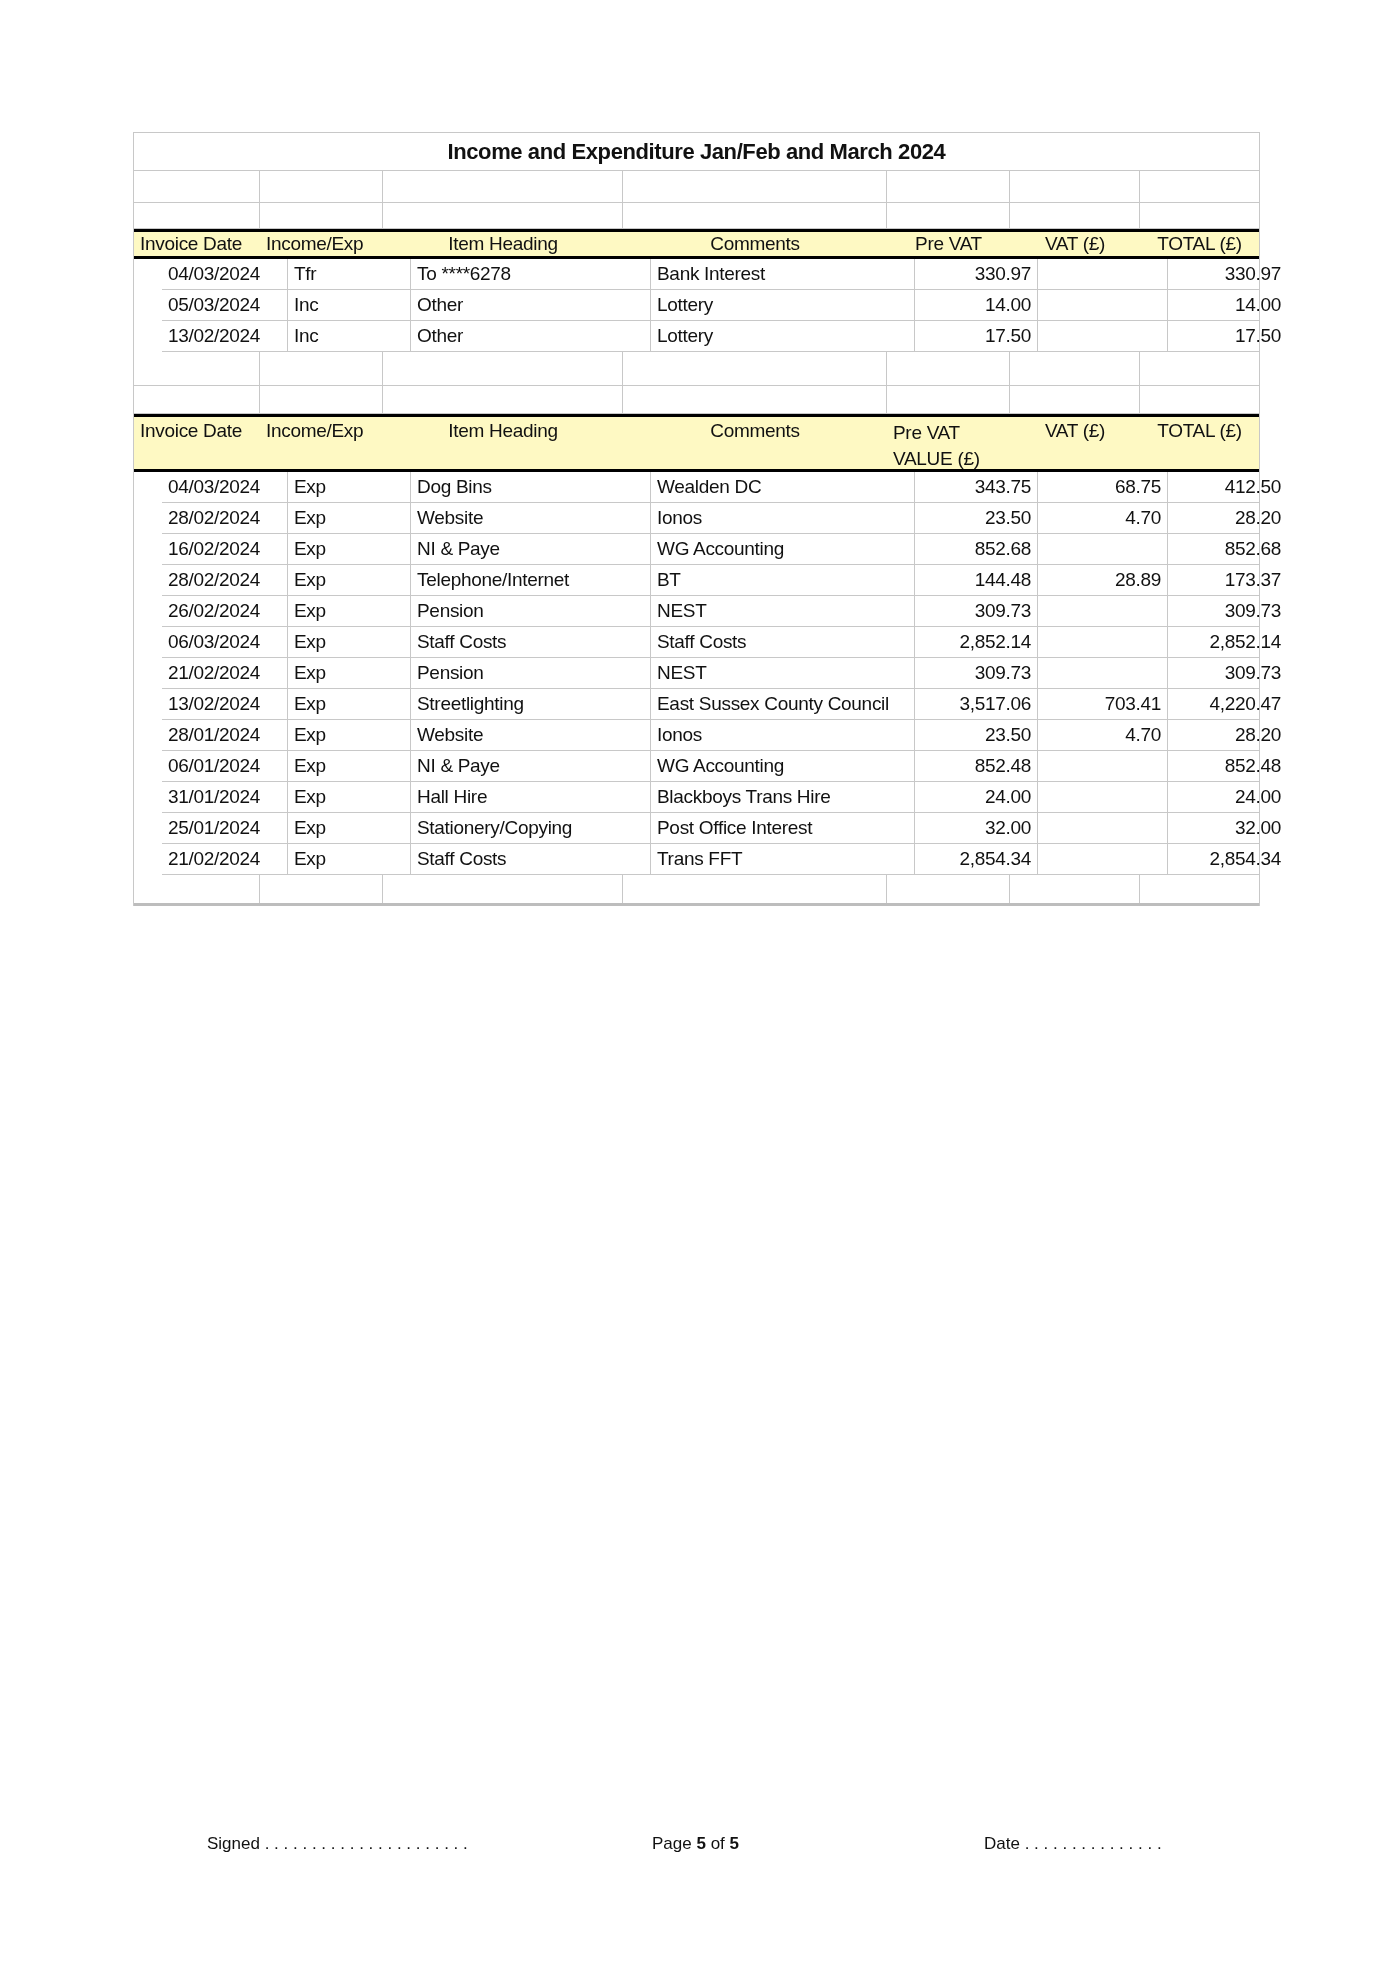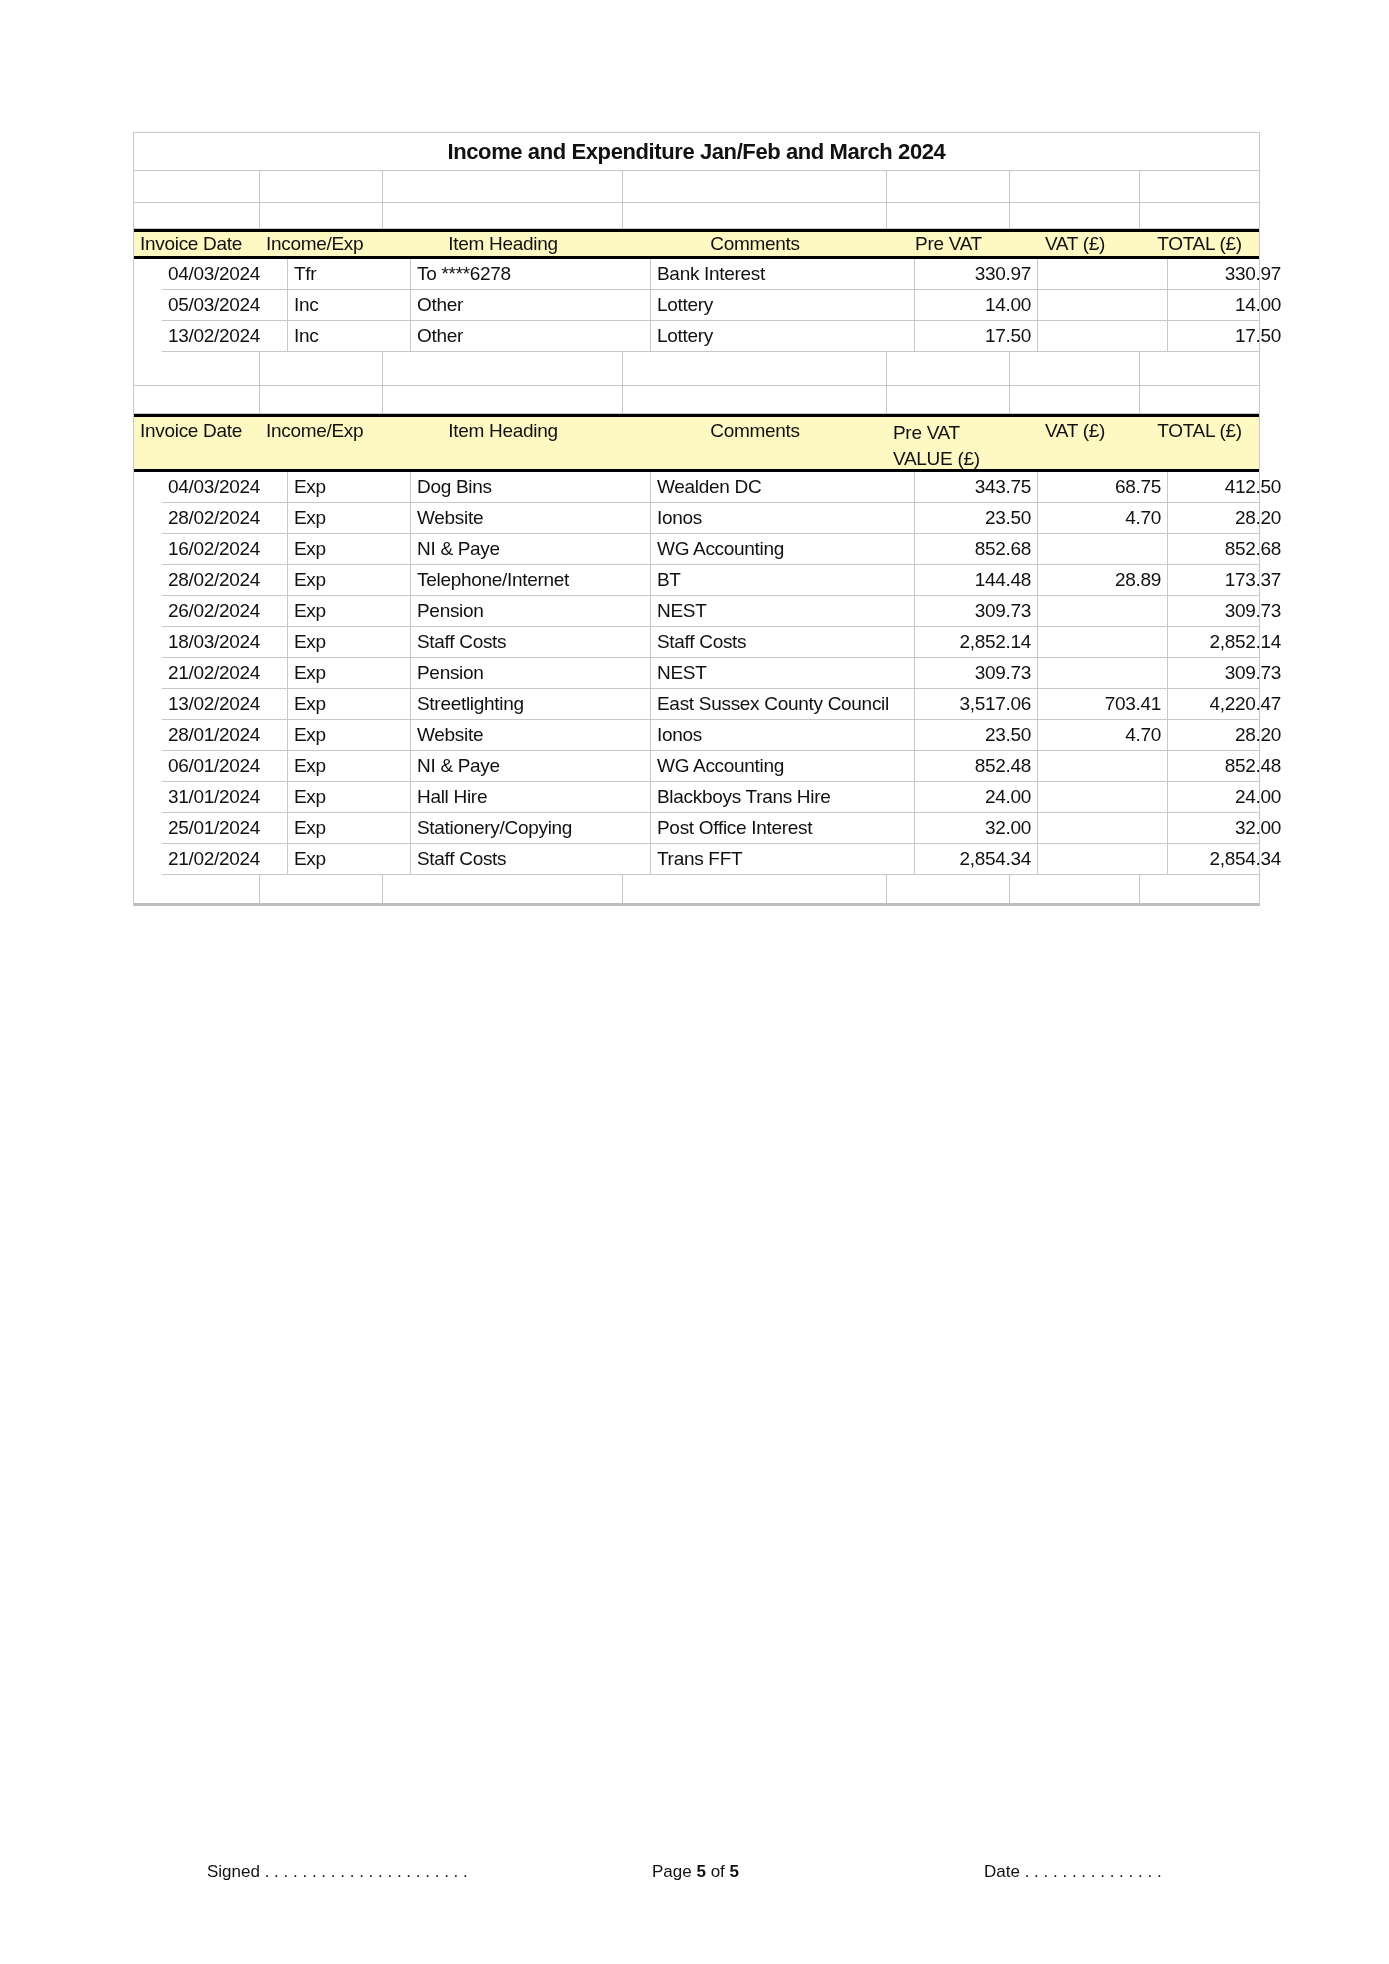--- a/index.html
+++ b/index.html
@@ -66,21 +66,20 @@
   .header-row .cell{border-right:none;font-size:19px;}
   .h1{height:30px;}
   .h2{height:58px;}
   .h2 .cell{align-items:flex-start;padding-top:3px;}
   .two-line{flex-direction:column;align-items:center;justify-content:flex-start;line-height:26px;}
 
   .footer{
     position:absolute;
     top:1834px;left:0;width:1389px;height:24px;
     font-size:17px;
-    margin-top:28px;
   }
   .footer .signed{position:absolute;left:207px;top:0;}
   .footer .pageinfo{position:absolute;left:133px;width:1125px;top:0;text-align:center;}
   .footer .date{position:absolute;left:984px;top:0;}
   .b{font-weight:bold;}
 </style>
 </head>
 <body>
 
 <div class="page">
@@ -222,21 +221,21 @@
         <div class="row data-row">
           <div class="cell txt">26/02/2024</div>
           <div class="cell txt">Exp</div>
           <div class="cell txt">Pension</div>
           <div class="cell txt">NEST</div>
           <div class="cell num">309.73</div>
           <div class="cell num"></div>
           <div class="cell num">309.73</div>
         </div>
         <div class="row data-row">
-          <div class="cell txt">18/03/2024</div>
+          <div class="cell txt">06/03/2024</div>
           <div class="cell txt">Exp</div>
           <div class="cell txt">Staff Costs</div>
           <div class="cell txt">Staff Costs</div>
           <div class="cell num">2,852.14</div>
           <div class="cell num"></div>
           <div class="cell num">2,852.14</div>
         </div>
         <div class="row data-row">
           <div class="cell txt">21/02/2024</div>
           <div class="cell txt">Exp</div>

